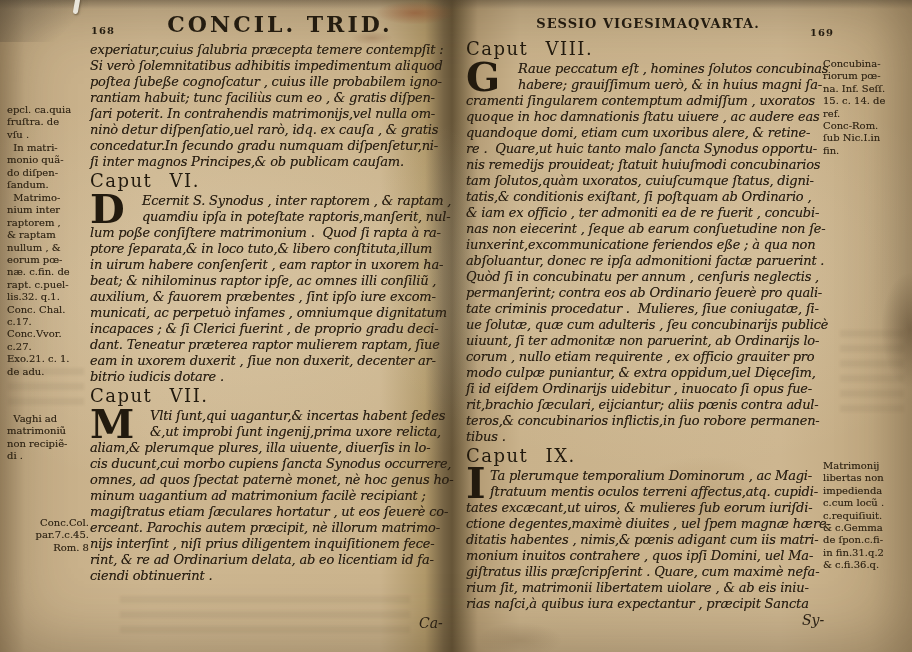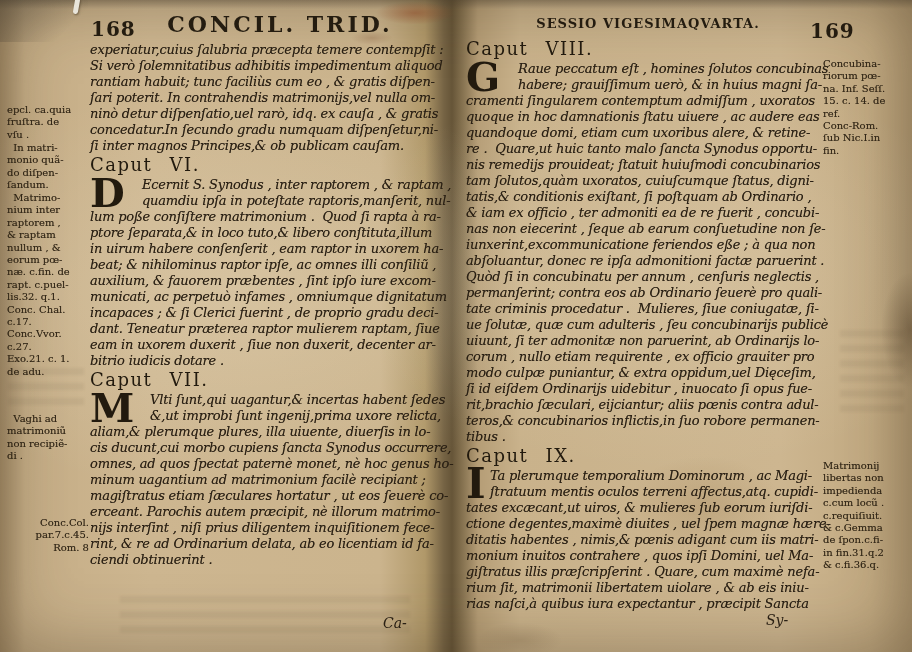--- a/index.html
+++ b/index.html
@@ -24,21 +24,21 @@
   }
   .shade-tl{position:absolute;left:0;top:0;width:88px;height:42px;
     background:linear-gradient(135deg, rgba(70,62,50,.45), rgba(70,62,50,0) 75%);}
   .thread{position:absolute;left:74px;top:-2px;width:5px;height:16px;background:#e9e5da;
     border-radius:3px;transform:rotate(10deg);box-shadow:1px 1px 2px rgba(60,45,25,.5);}
   .ghost{position:absolute;background:repeating-linear-gradient(180deg, rgba(95,75,50,.08) 0 7px, rgba(95,75,50,0) 7px 15px);filter:blur(1.2px);}
   #ghost1{left:120px;top:596px;width:290px;height:42px;}
   #ghost2{left:8px;top:368px;width:76px;height:44px;}
   #ghost3{left:840px;top:330px;width:64px;height:90px;}
 
-  .pagenum{position:absolute;font-size:20px;font-weight:bold;letter-spacing:1px;color:#241c10;}
+  .pagenum{position:absolute;font-size:10px;font-weight:bold;letter-spacing:1px;color:#241c10;margin-top:8px;}
   #lpnum{left:91px;top:17px;}
   #rpnum{left:810px;top:19px;}
   .runtitle{position:absolute;font-weight:bold;color:#241c10;text-align:center;}
   #lptitle{left:140px;top:11px;width:280px;font-size:22px;letter-spacing:3px;}
   #rptitle{left:492px;top:16px;width:312px;font-size:13px;letter-spacing:1px;}
 
   .main-col{position:absolute;}
   #lpmain{left:90px;top:42px;width:356px;}
   #rpmain{left:466px;top:38px;width:358px;}
 
@@ -55,21 +55,21 @@
   .dc-G .ind{padding-left:52px;font-style:italic;}
   .dc-I .ind{padding-left:24px;}
 
   .notes-col{position:absolute;top:0;height:476px;}
   #lpnotes{left:7px;width:82px;}
   #rpnotes{left:823px;width:88px;}
   .note{position:absolute;left:0;width:100%;}
   .nline{font-size:10px;line-height:12.4px;white-space:pre;color:#312616;
     text-shadow:0 0 .4px rgba(49,38,22,.5);}
 
-  .catchword{position:absolute;font-style:italic;font-size:14px;color:#2a2014;}
+  .catchword{position:absolute;font-style:italic;font-size:14px;color:#2a2014;margin-left:36px;}
   #lpcatch{left:383px;top:615px;}
   #rpcatch{left:766px;top:612px;}
 </style>
 </head>
 <body>
 
 <div class="scan">
   <div class="shade-tl"></div>
   <div class="thread"></div>
   <div class="ghost" id="ghost1"></div>
@@ -116,20 +116,21 @@
       <div class="note" style="top: 517px; text-align: right;">
         <div class="nline">Conc.Col.</div>
         <div class="nline">par.7.c.45.</div>
         <div class="nline">Rom. 8</div>
       </div>
     </div>
   <div class="main-col" id="lpmain">
       <div class="para">
         <div class="line">experiatur,cuius ſalubria præcepta temere contempſit :</div>
         <div class="line">Si verò ſolemnitatibus adhibitis impedimentum aliquod</div>
+        <div class="line">poſtea ſubeße cognoſcatur , cuius ille probabilem igno-</div>
         <div class="line">rantiam habuit; tunc faciliùs cum eo , &amp; gratis diſpen-</div>
         <div class="line">ſari poterit. In contrahendis matrimonijs,vel nulla om-</div>
         <div class="line">ninò detur diſpenſatio,uel rarò, idq. ex cauſa , &amp; gratis</div>
         <div class="line">concedatur.In ſecundo gradu numquam diſpenſetur,ni-</div>
         <div class="line">ſi inter magnos Principes,&amp; ob publicam cauſam.</div>
       </div>
       <div class="caput">Caput VI.</div>
       <div class="para dc-D">
         <span class="dropcap">D</span>
         <div class="line ind">Ecernit S. Synodus , inter raptorem , &amp; raptam ,</div>

